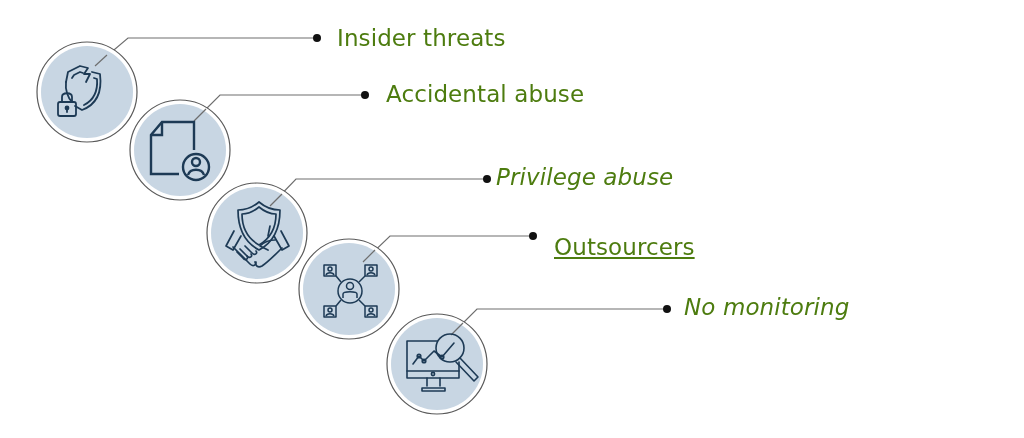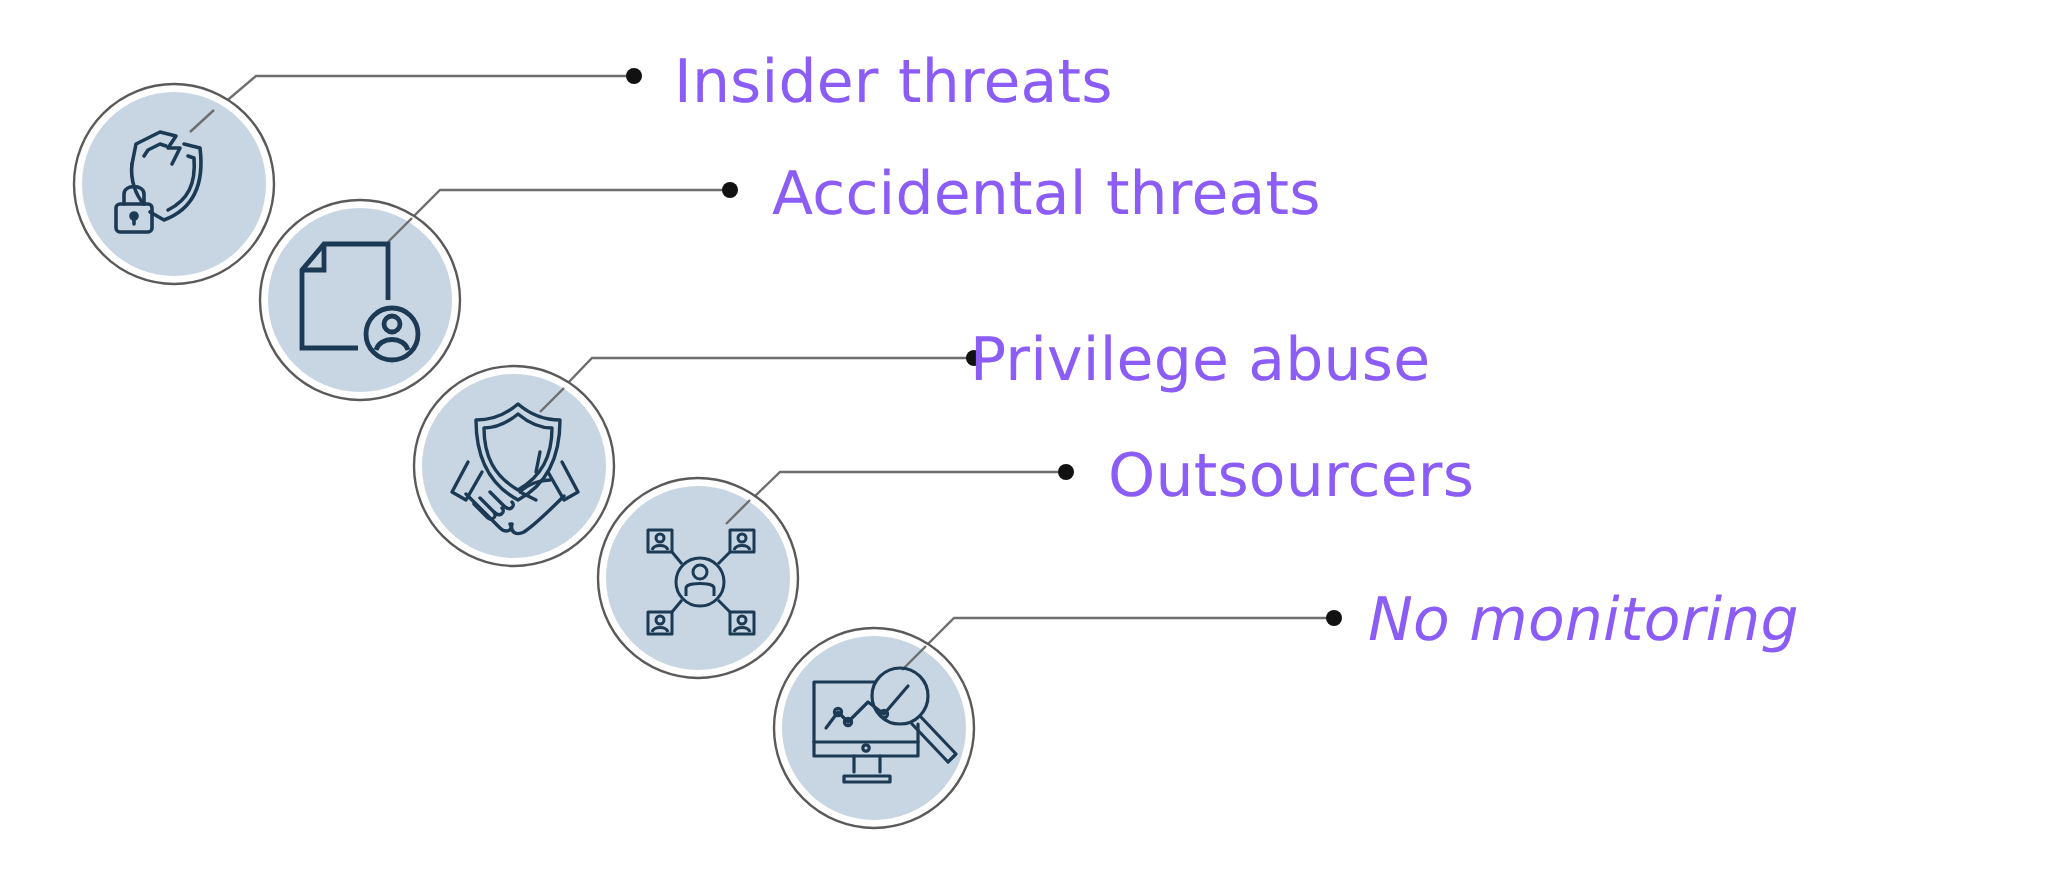--- a/index.html
+++ b/index.html
@@ -16,30 +16,30 @@
     }
     #diagram {
       position: absolute;
       left: 0;
       top: 0;
       width: 1024px;
       height: 438px;
     }
     .label {
       position: absolute;
-      font-size: 30px;
-      color: #8b5cf6;
+      font-size: 23px;
+      color: #4d7c0f;
       white-space: nowrap;
       line-height: 1;
       letter-spacing: 0.1px;
     }
     .lbl-1 { left: 337px; top: 27px; }
     .lbl-2 { left: 386px; top: 83px; }
-    .lbl-3 { left: 485px; top: 166px; }
-    .lbl-4 { left: 554px; top: 224px; }
+    .lbl-3 { left: 496px; top: 166px; font-style: italic; }
+    .lbl-4 { left: 554px; top: 236px; text-decoration: underline; }
     .lbl-5 { left: 684px; top: 296px; font-style: italic; }
   </style>
 </head>
 <body>
 
 <svg id="diagram" viewBox="0 0 1024 438" xmlns="http://www.w3.org/2000/svg">
 
   <g>
     <polyline points="95,66 128,38 316,38" fill="none" stroke="#6e6e6e" stroke-width="1.2"></polyline>
     <circle cx="317" cy="38" r="4" fill="#111"></circle>
@@ -140,16 +140,16 @@
       <circle cx="419" cy="356" r="1.8"></circle>
       <circle cx="424" cy="361" r="1.8"></circle>
       <circle cx="442" cy="357" r="1.8"></circle>
       <circle cx="450" cy="348" r="14"></circle>
       <path d="M460,358 L478,377 L474,381 L456,362"></path>
     </g>
   </g>
 </svg>
 
 <div class="label lbl-1">Insider threats</div>
-<div class="label lbl-2">Accidental threats</div>
+<div class="label lbl-2">Accidental abuse</div>
 <div class="label lbl-3">Privilege abuse</div>
 <div class="label lbl-4">Outsourcers</div>
 <div class="label lbl-5">No monitoring</div>
 
 </body></html>

